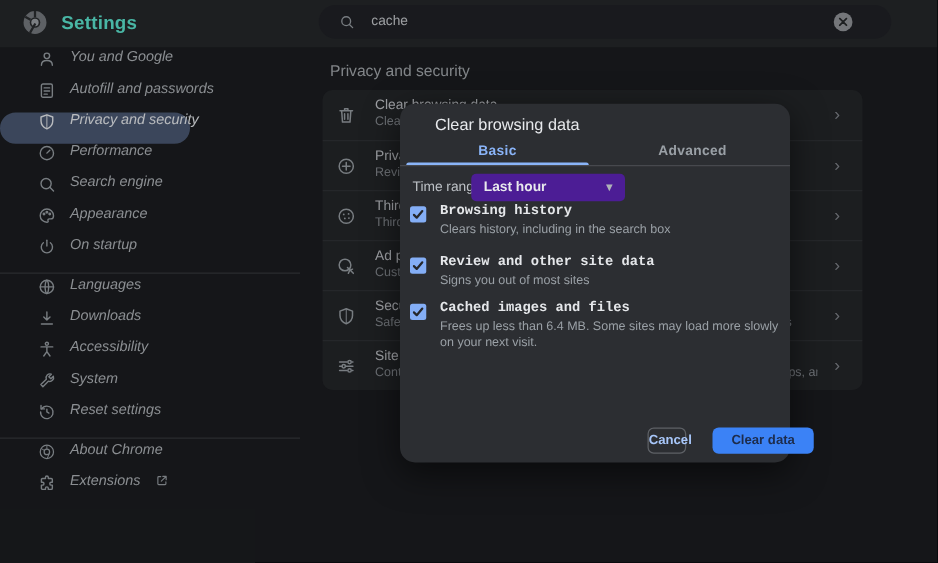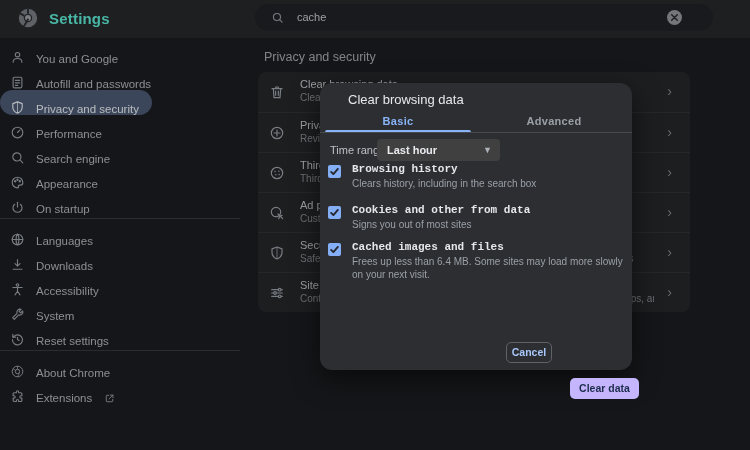--- a/index.html
+++ b/index.html
@@ -13,21 +13,21 @@
   .chrome-logo { width:22px; height:22px; }
   .app-title { font-size:15px; font-weight:600; color:#5eead4; letter-spacing:.2px; }
   .search { position:absolute; left:255px; top:4px; width:458px; height:27px; border-radius:14px; background:#202227; }
   .search .mag { position:absolute; left:16px; top:7px; width:13px; height:13px; color:#9aa0a6; }
   .search-text { position:absolute; left:42px; top:7px; font-size:11px; color:#c9ccd0; }
   .clear-btn { position:absolute; right:31px; top:6px; width:15px; height:15px; border:none; border-radius:50%; background:#95989d; display:flex; align-items:center; justify-content:center; cursor:pointer; padding:0; }
   .clear-btn svg { width:7px; height:7px; color:#26282b; }
 
   
   .sidebar { position:absolute; left:0; top:38px; width:240px; bottom:0; background:#1b1d20; padding-top:2px; z-index:1; }
-  .nav-item { height:25px; display:flex; align-items:flex-end; padding-left:10px; color:#b3b7bc; cursor:pointer; }
+  .nav-item { height:25px; display:flex; align-items:flex-start; padding-left:30px; color:#b3b7bc; cursor:pointer;font-style:italic; }
   .nav-item .nicon { width:15px; height:15px; color:#9aa0a6; flex:0 0 15px; display:flex; align-items:center; }
   .nav-item .nicon svg { width:15px; height:15px; }
   .nav-item .nlabel { margin-left:11px; font-size:11.5px; font-weight:500; white-space:nowrap; }
   .nav-item.selected { background:#4c5a75; border-radius:13px; margin-right:88px; }
   .nav-item.selected .nlabel, .nav-item.selected .nicon { color:#eceff3; }
   .nav-sep { border-top:1px solid #37393d; margin:3px 0; }
   .ext-link { width:11px; height:11px; margin-left:12px; color:#9aa0a6; }
 
   
   .main { position:absolute; left:240px; top:38px; right:0; bottom:0; background:#1b1d20; z-index:1; }
@@ -46,33 +46,33 @@
 
   
   .dialog { position:absolute; left:320px; top:83px; width:312px; height:287px; background:#2c2e32; border-radius:12px; box-shadow:0 8px 28px rgba(0,0,0,.55); z-index:10; }
   .dtitle { position:absolute; left:28px; top:9px; font-size:13px; font-weight:500; color:#e7e9ec; }
   .tabs { position:absolute; left:0; top:27px; width:100%; height:22px; display:flex; }
   .tab { flex:1; text-align:center; line-height:22px; font-size:11px; font-weight:700; letter-spacing:.3px; color:#9aa0a6; cursor:pointer; }
   .tab.active { color:#8ab4f8; }
   .tab-underline { position:absolute; left:5px; top:47px; width:146px; height:2px; background:#8ab4f8; border-radius:2px 2px 0 0; }
   .ddivider { position:absolute; left:0; top:49px; width:100%; height:1px; background:#47494e; }
   .tr-label { position:absolute; left:10px; top:56px; height:22px; line-height:22px; font-size:11px; color:#bdc1c6; }
-  .select { position:absolute; left:57px; top:56px; width:123px; height:22px; background:#404040; border-radius:4px; cursor:pointer;text-decoration:underline; }
+  .select { position:absolute; left:57px; top:56px; width:123px; height:22px; background:#4c1d95; border-radius:4px; cursor:pointer;text-decoration:underline; }
   .select .sval { position:absolute; left:10px; top:0; line-height:22px; font-size:11px; font-weight:700; color:#e8eaed; }
   .select .caret { position:absolute; right:8px; top:0; line-height:22px; font-size:9px; color:#aeb2b8; }
   .opt { position:absolute; left:8px; width:286px; }
   .opt1 { top:79px; } .opt2 { top:120px; } .opt3 { top:157px; }
   .cb { position:absolute; left:0; top:3px; width:13px; height:13px; border-radius:2px; background:#84aef6; display:flex; align-items:center; justify-content:center; cursor:pointer; }
   .cb svg { width:9px; height:9px; color:#25272b; }
   .opt-text { margin-left:24px; }
   .opt-title { font-size:11px; font-weight:600; color:#e5e7ea; line-height:14px;font-family:Liberation Mono, monospace; }
   .opt-sub { font-size:10px; color:#9aa0a6; line-height:12.5px; margin-top:2px; width:272px; }
   .btn { position:absolute; top:259px; height:21px; border-radius:5px; font-size:10.5px; font-weight:700; text-align:center; cursor:pointer; font-family:"Liberation Sans", sans-serif; }
-  .btn-cancel { left:186px; width:46px; line-height:19px; background:transparent; border:1px solid #5e6166; color:#a8c7fa; }
-  .btn-confirm { left:250px; width:69px; line-height:21px; background:#c4b5fd; border:none; color:#1d2c4c;margin-top:36px; }
+  .btn-cancel { left:198px; width:31px; line-height:19px; background:transparent; border:1px solid #5e6166; color:#a8c7fa; }
+  .btn-confirm { left:250px; width:81px; line-height:21px; background:#3b82f6; border:none; color:#1d2c4c; }
 </style>
 </head>
 <body>
 
 <div class="screen">
 
   <header class="topbar">
     <div class="brand">
       <svg class="chrome-logo" viewBox="0 0 24 24">
         <circle cx="12" cy="12" r="10" fill="#797d82"></circle>
@@ -341,21 +341,21 @@
       </div>
     </div>
 
     <div class="opt opt2">
       <span class="cb">
           <svg viewBox="0 0 12 12" fill="none" stroke="currentColor" stroke-width="2.4" stroke-linecap="round" stroke-linejoin="round">
             <path d="M1.5 6.5l3 3 6-7"></path>
           </svg>
         </span>
       <div class="opt-text">
-        <div class="opt-title">Cookies and other from data</div>
+        <div class="opt-title">Review and other site data</div>
         <div class="opt-sub">Signs you out of most sites</div>
       </div>
     </div>
 
     <div class="opt opt3">
       <span class="cb">
           <svg viewBox="0 0 12 12" fill="none" stroke="currentColor" stroke-width="2.4" stroke-linecap="round" stroke-linejoin="round">
             <path d="M1.5 6.5l3 3 6-7"></path>
           </svg>
         </span>

